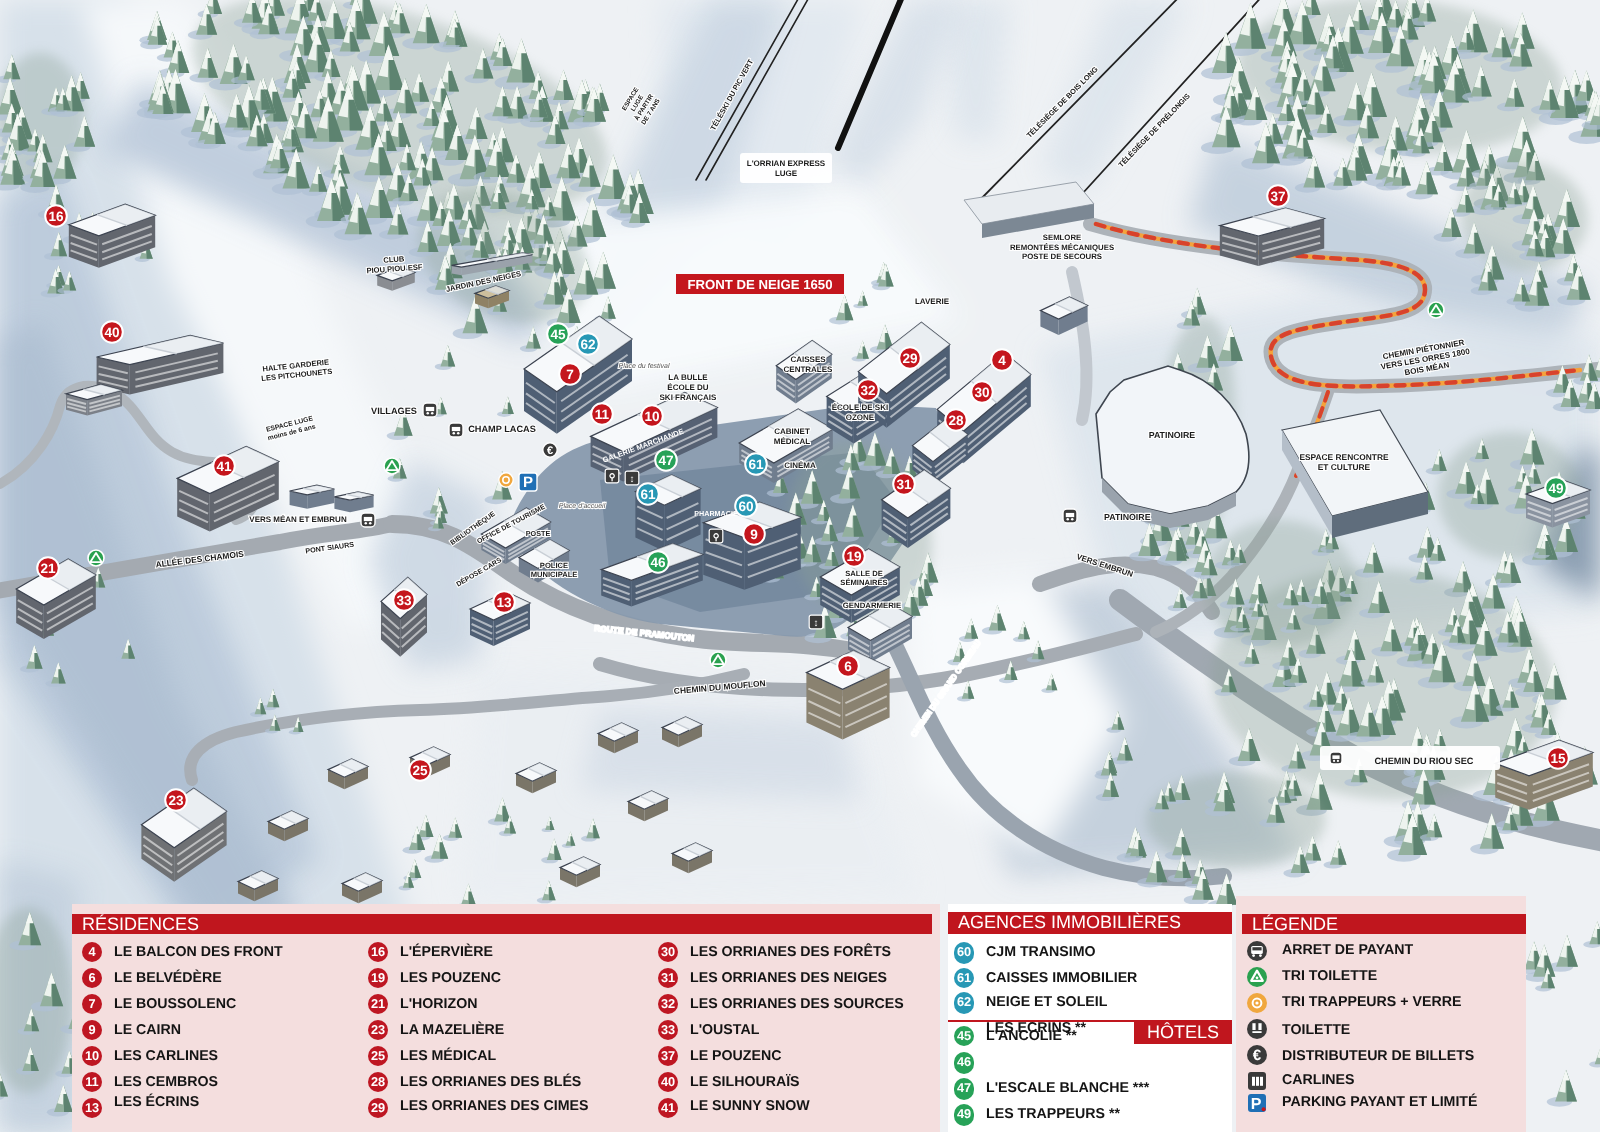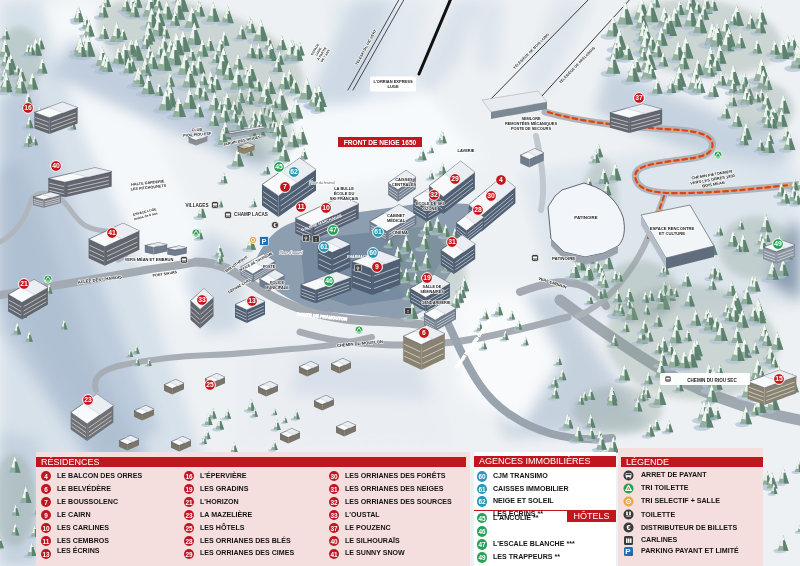--- a/index.html
+++ b/index.html
@@ -1690,21 +1690,21 @@
       <circle cx="373" cy="253" r="5.4" fill="#2798b5" stroke="#ffffff" stroke-width="1"></circle>
       <text x="373" y="255.3" font-size="6.8" font-weight="bold" fill="#fff" text-anchor="middle">60</text>
     </g>
 </svg>
 
 <div class="panel" style="left:36px;top:452px;width:434px;height:114px;background:#f4dede"></div>
 
 <div class="hdr" style="left:36px;top:456.5px;width:430px;height:10px;background:#c0161e">RÉSIDENCES</div>
 
 <div class="num" style="left:40.8px;top:471.1px;width:10.4px;height:10.4px;line-height:11.0px;background:#be1622;font-size:6.4px">4</div>
-<div class="row" style="left:57px;top:472.0px;line-height:9px">LE BALCON DES ORRES</div>
+<div class="row" style="left:57px;top:472.0px;line-height:9px">LE BALCON DES FRONT</div>
 
 <div class="num" style="left:40.8px;top:484.0px;width:10.4px;height:10.4px;line-height:11.0px;background:#be1622;font-size:6.4px">6</div>
 <div class="row" style="left:57px;top:484.9px;line-height:9px">LE BELVÉDÈRE</div>
 
 <div class="num" style="left:40.8px;top:496.90000000000003px;width:10.4px;height:10.4px;line-height:11.0px;background:#be1622;font-size:6.4px">7</div>
 <div class="row" style="left:57px;top:497.8px;line-height:9px">LE BOUSSOLENC</div>
 
 <div class="num" style="left:40.8px;top:509.8px;width:10.4px;height:10.4px;line-height:11.0px;background:#be1622;font-size:6.4px">9</div>
 <div class="row" style="left:57px;top:510.7px;line-height:9px">LE CAIRN</div>
 
@@ -1714,30 +1714,30 @@
 <div class="num" style="left:40.8px;top:535.5999999999999px;width:10.4px;height:10.4px;line-height:11.0px;background:#be1622;font-size:6.4px">11</div>
 <div class="row" style="left:57px;top:536.5px;line-height:9px">LES CEMBROS</div>
 
 <div class="num" style="left:40.8px;top:548.5px;width:10.4px;height:10.4px;line-height:11.0px;background:#be1622;font-size:6.4px">13</div>
 <div class="row" style="left:57px;top:547px;line-height:9px">LES ÉCRINS</div>
 
 <div class="num" style="left:183.8px;top:471.1px;width:10.4px;height:10.4px;line-height:11.0px;background:#be1622;font-size:6.4px">16</div>
 <div class="row" style="left:200px;top:472.0px;line-height:9px">L'ÉPERVIÈRE</div>
 
 <div class="num" style="left:183.8px;top:484.0px;width:10.4px;height:10.4px;line-height:11.0px;background:#be1622;font-size:6.4px">19</div>
-<div class="row" style="left:200px;top:484.9px;line-height:9px">LES GRADINS</div>
+<div class="row" style="left:200px;top:484.9px;line-height:9px">LES POUZENC</div>
 
 <div class="num" style="left:183.8px;top:496.90000000000003px;width:10.4px;height:10.4px;line-height:11.0px;background:#be1622;font-size:6.4px">21</div>
 <div class="row" style="left:200px;top:497.8px;line-height:9px">L'HORIZON</div>
 
 <div class="num" style="left:183.8px;top:509.8px;width:10.4px;height:10.4px;line-height:11.0px;background:#be1622;font-size:6.4px">23</div>
 <div class="row" style="left:200px;top:510.7px;line-height:9px">LA MAZELIÈRE</div>
 
 <div class="num" style="left:183.8px;top:522.6999999999999px;width:10.4px;height:10.4px;line-height:11.0px;background:#be1622;font-size:6.4px">25</div>
-<div class="row" style="left:200px;top:523.6px;line-height:9px">LES HÔTELS</div>
+<div class="row" style="left:200px;top:523.6px;line-height:9px">LES MÉDICAL</div>
 
 <div class="num" style="left:183.8px;top:535.5999999999999px;width:10.4px;height:10.4px;line-height:11.0px;background:#be1622;font-size:6.4px">28</div>
 <div class="row" style="left:200px;top:536.5px;line-height:9px">LES ORRIANES DES BLÉS</div>
 
 <div class="num" style="left:183.8px;top:548.5px;width:10.4px;height:10.4px;line-height:11.0px;background:#be1622;font-size:6.4px">29</div>
 <div class="row" style="left:200px;top:549.4000000000001px;line-height:9px">LES ORRIANES DES CIMES</div>
 
 <div class="num" style="left:328.8px;top:471.1px;width:10.4px;height:10.4px;line-height:11.0px;background:#be1622;font-size:6.4px">30</div>
 <div class="row" style="left:345px;top:472.0px;line-height:9px">LES ORRIANES DES FORÊTS</div>
 
@@ -1806,21 +1806,21 @@
     <path d="M5.5,2.3 L8.4,7.4 L2.6,7.4 Z" fill="none" stroke="#fff" stroke-width="1.1" stroke-linejoin="round"></path>
     <circle cx="5.5" cy="5.9" r="0.7" fill="#fff"></circle>
   </svg>
 <div class="row" style="left:641px;top:484.2px;line-height:9px">TRI TOILETTE</div>
 
 <svg width="11" height="11" viewBox="0 0 11 11" style="position:absolute;left:622.5px;top:495.8px">
     <circle cx="5.5" cy="5.5" r="5" fill="#f0a73e"></circle>
     <circle cx="5.5" cy="5.5" r="2.2" fill="none" stroke="#fff" stroke-width="1"></circle>
     <circle cx="5.5" cy="5.5" r="0.8" fill="#fff"></circle>
   </svg>
-<div class="row" style="left:641px;top:497.0px;line-height:9px">TRI SELECTIF + SALLE</div>
+<div class="row" style="left:641px;top:497.0px;line-height:9px">TRI TRAPPEURS + VERRE</div>
 
 <svg width="11" height="11" viewBox="0 0 11 11" style="position:absolute;left:622.5px;top:509.29999999999995px">
     <circle cx="5.5" cy="5.5" r="5" fill="#3a3a3a"></circle>
     <rect x="3.2" y="2.6" width="1.6" height="3.4" fill="#fff"></rect>
     <rect x="6.2" y="2.6" width="1.6" height="3.4" fill="#fff"></rect>
     <rect x="3.2" y="6.6" width="4.6" height="0.9" fill="#fff"></rect>
   </svg>
 <div class="row" style="left:641px;top:510.49999999999994px;line-height:9px">TOILETTE</div>
 
 <svg width="11" height="11" viewBox="0 0 11 11" style="position:absolute;left:622.5px;top:522.4px">

